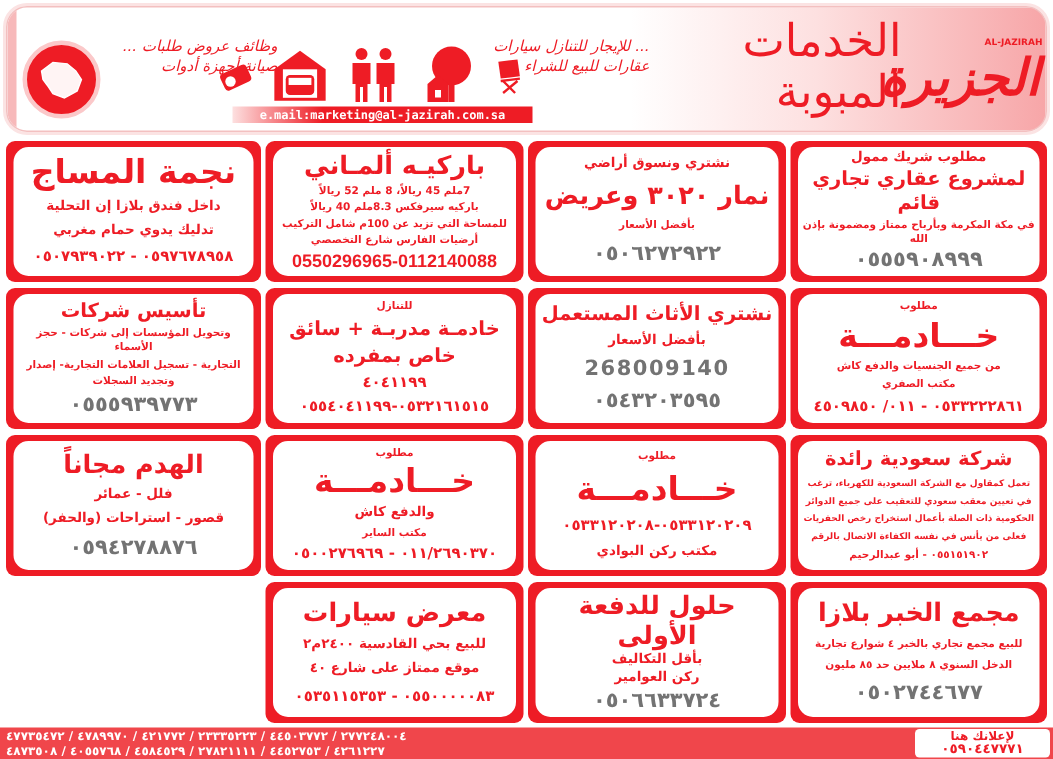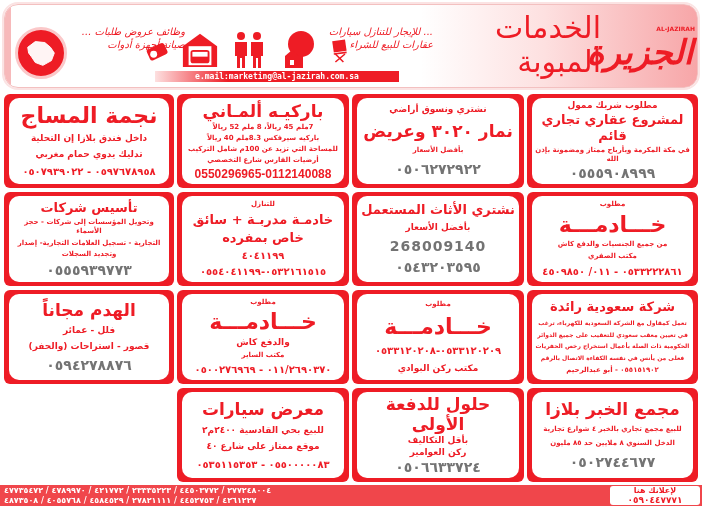--- a/index.html
+++ b/index.html
@@ -21,21 +21,21 @@
     background:#ee1c25; border:3px solid #fbc8c9; display:flex; align-items:center; justify-content:center;
   }
   .map-circle svg { width:38px; height:38px; }
   .promo-left { position:absolute; left:70px; top:20px; width:110px; text-align:right; direction:rtl; }
   .promo-left div { font-size:10px; color:#ee1c25; line-height:13px; font-style:italic; }
   .promo-right { position:absolute; left:318px; top:20px; width:110px; text-align:right; direction:rtl; }
   .promo-right div { font-size:10px; color:#ee1c25; line-height:13px; font-style:italic; }
   .icons-row { position:absolute; left:140px; top:20px; height:46px; display:flex; gap:10px; align-items:flex-end; }
   .icons-row svg { height:42px; }
   .email-bar {
-    position:absolute; left:150px; top:66px; width:244px; height:11px;
+    position:absolute; left:150px; top:66px; width:200px; height:11px;
     background: linear-gradient(to right, #fde0e0, #ee1c25 30%, #ee1c25);
     color:#fff; font-size:8px; font-weight:bold; line-height:11px; text-align:center;
     font-family: "DejaVu Sans Mono", monospace;
   }
   .title-main {
     position:absolute; left:446px; top:6px; width:150px; direction:rtl; text-align:right;
     font-size:30px; font-weight:normal; line-height:34px; color:#ee1c25;
   }
   .logo {
     position:absolute; left:580px; top:10px; width:110px; height:66px; direction:rtl;

